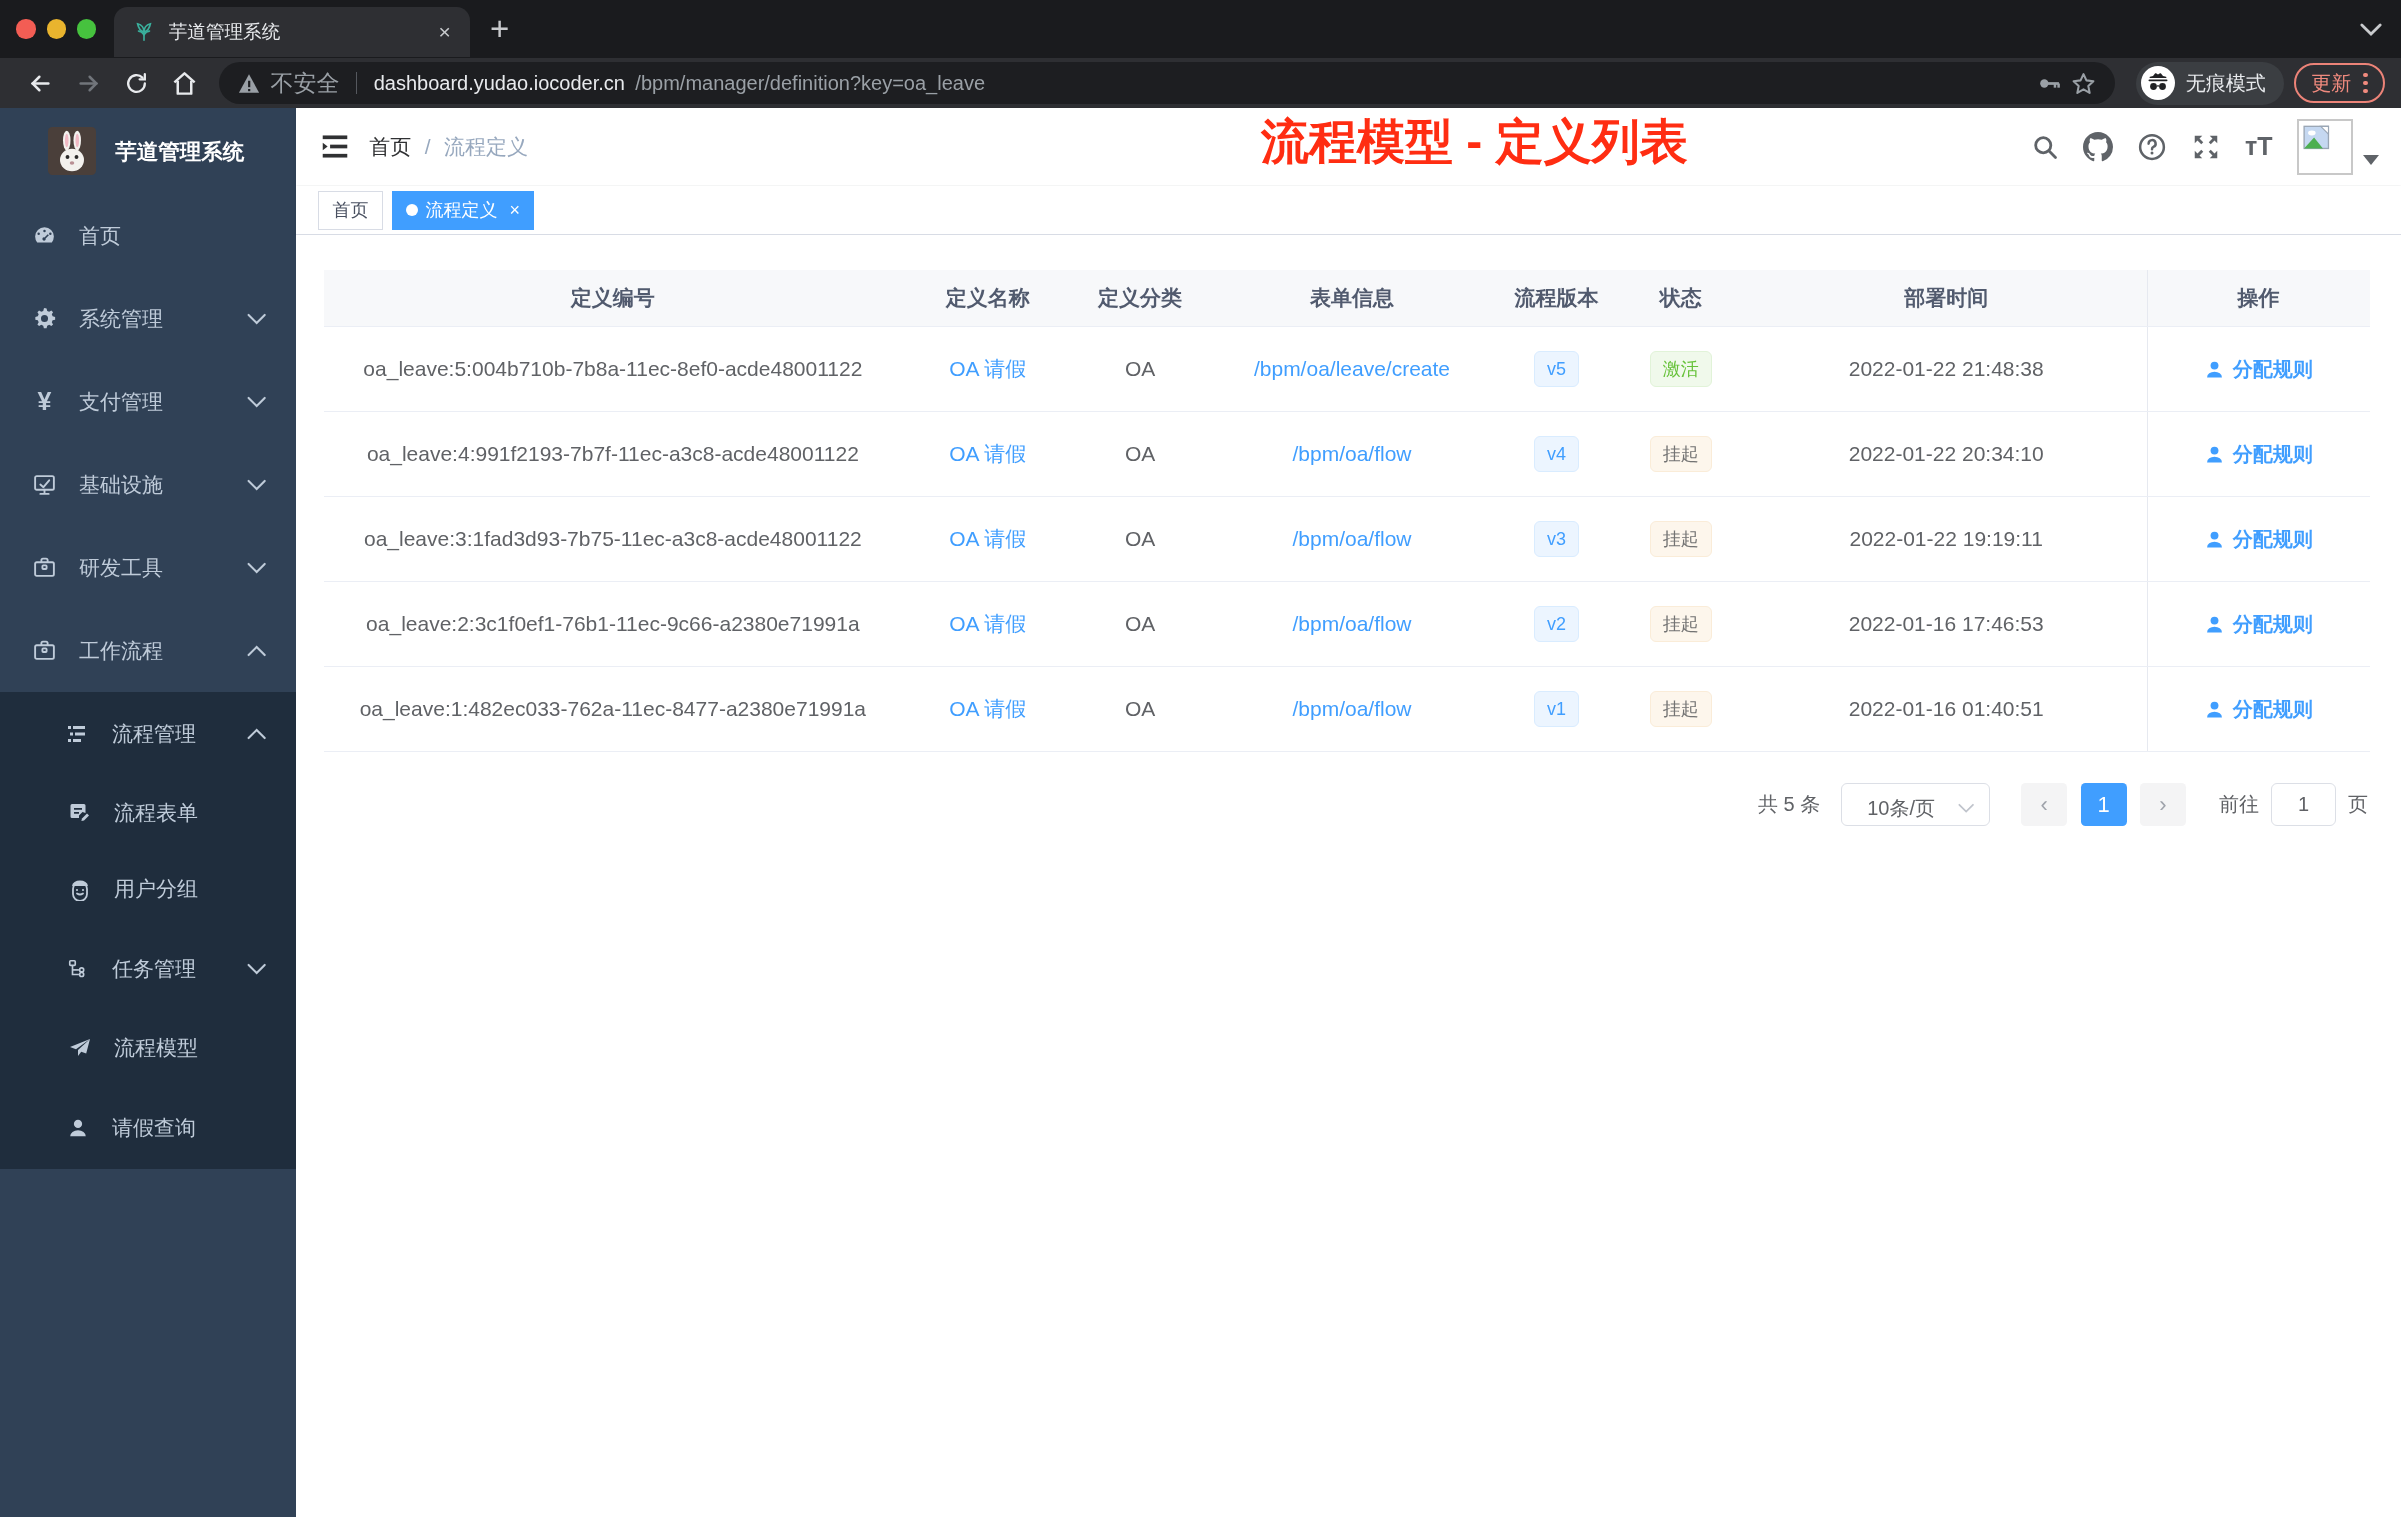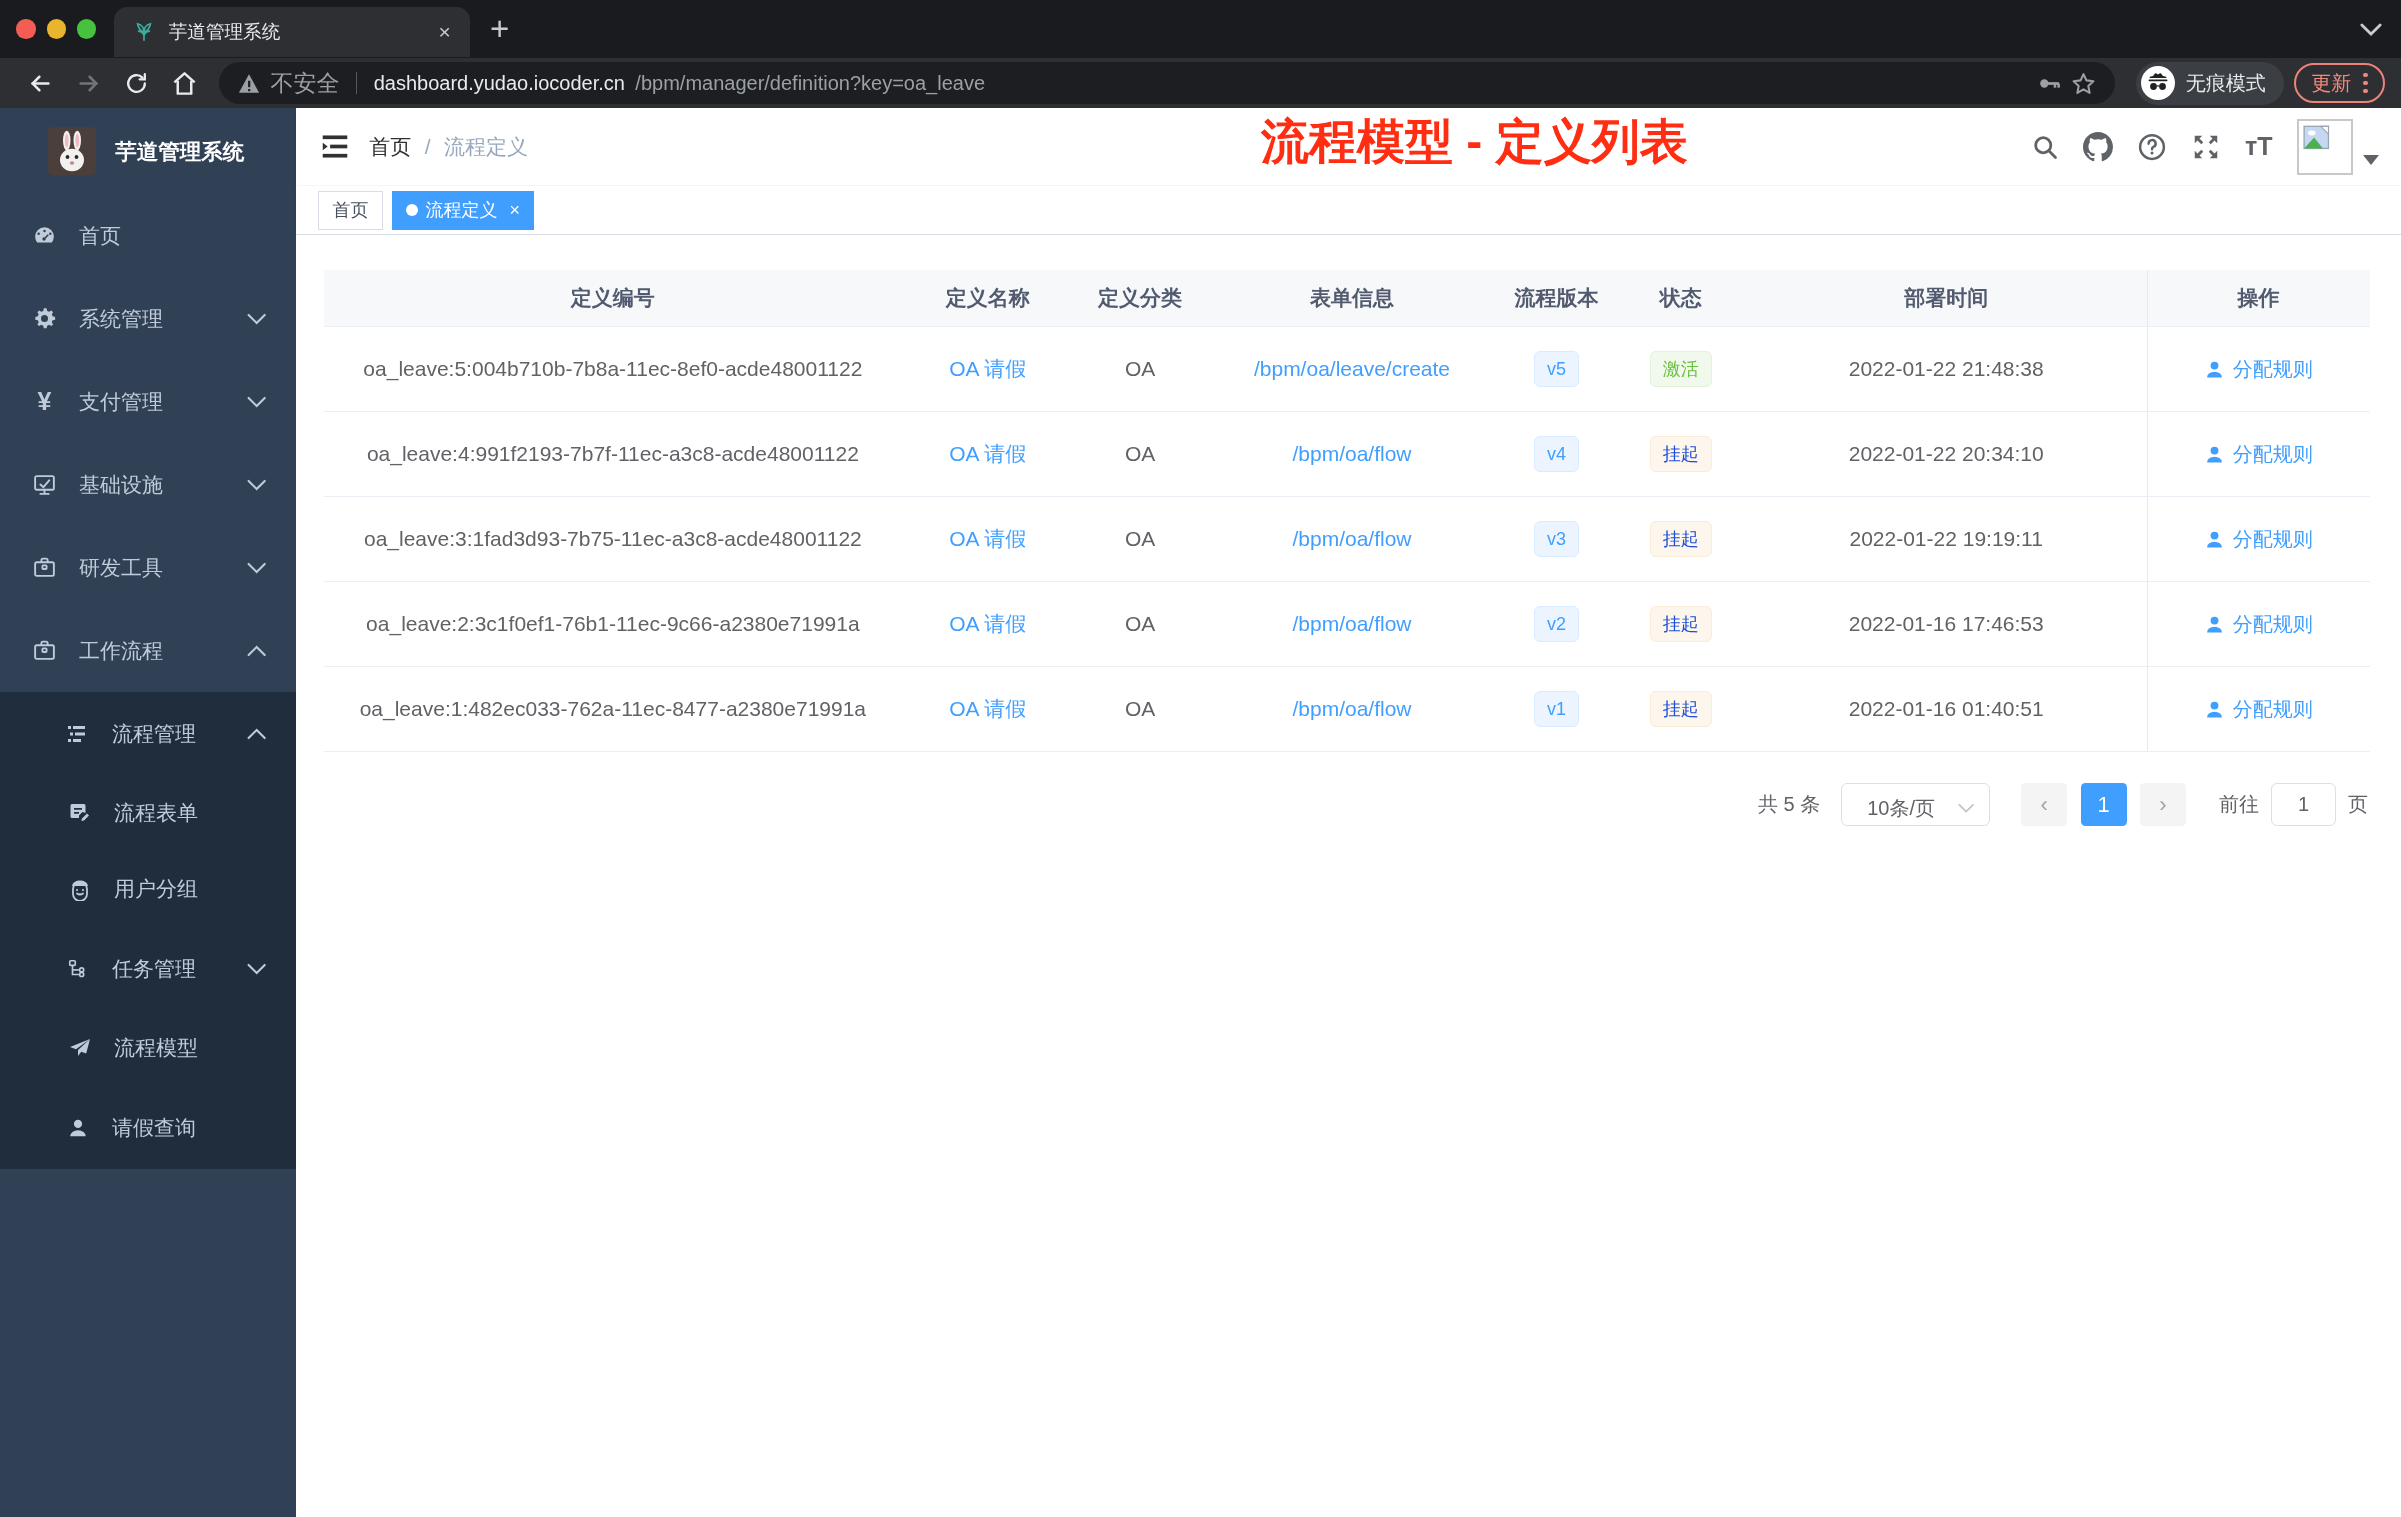--- a/index.html
+++ b/index.html
@@ -86,22 +86,22 @@
            border-bottom:0.7px solid #ebeef5; display:flex; align-items:center; }
   .cell { display:flex; align-items:center; justify-content:center; text-align:center; height:100%; }
   .c1{width:579px;} .c2{width:171px;} .c3{width:134px;} .c4{width:290px;}
   .c5{width:119px;} .c6{width:130px;} .c7{width:401px;}
   .c8{width:223px; border-left:0.7px solid #e6e9f0;}
   .link { color:#409eff; cursor:pointer; }
   .badge { height:36px; display:inline-flex; align-items:center; padding:0 12px; border-radius:6px;
            font-size:18px; border:0.7px solid transparent; }
   .badge.ver { background:#ecf5ff; border-color:#d9ecff; color:#409eff; }
   .badge.tag-success { background:#f0f9eb; border-color:#e1f3d8; color:#67c23a; }
-  .badge.tag-warning { background:#fdf6ec; border-color:#faecd8; color:#1d4ed8; }
-  .action-link { display:flex; align-items:center; gap:7.4px; color:#409eff; font-size:20px; cursor:pointer; }
+  .badge.tag-warning { background:#fdf6ec; border-color:#faecd8; color:#737373; }
+  .action-link { display:flex; align-items:center; gap:7.4px; color:#409eff; font-size:20px; cursor:pointer;font-weight:bold; }
 
   
   .pagination { position:absolute; right:33px; top:548px; display:flex; align-items:center;
                 font-size:20px; color:#606266; }
   .pg-total { margin-right:21px; }
   .pg-select { width:149px; height:43px; border:0.7px solid #dcdfe6; border-radius:6px;
                display:flex; align-items:center; padding:8px 15px 0 25px; color:#606266; }
   .pg-select span { flex:1; }
   .pg-btn { width:46px; height:43px; border-radius:4.5px; background:#f4f4f5; color:#9fa3ab;
             display:flex; align-items:center; justify-content:center; font-size:22px; }

